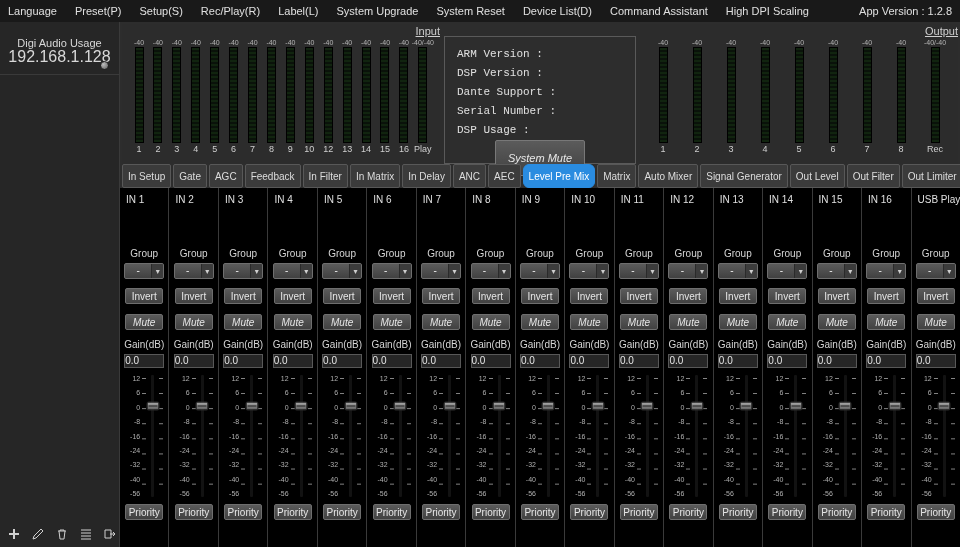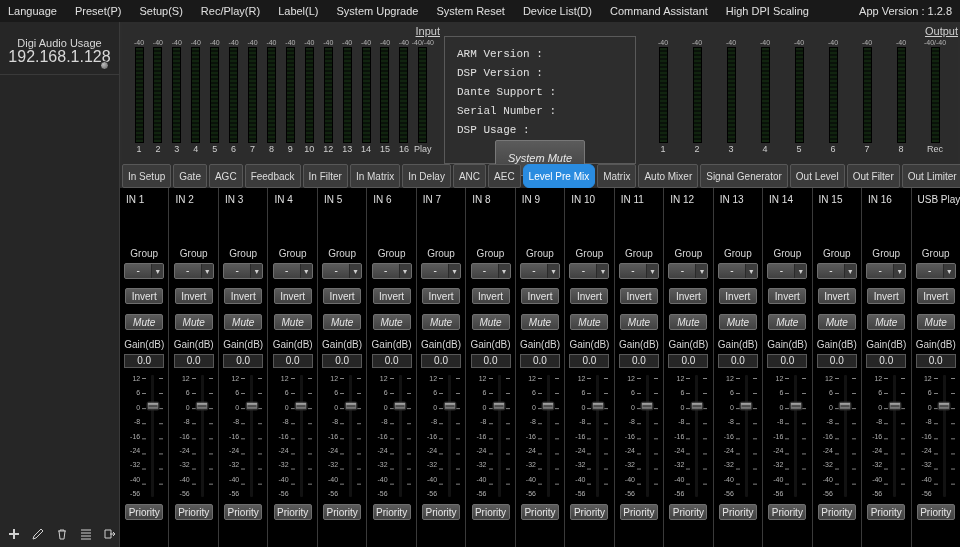--- a/index.html
+++ b/index.html
@@ -70,21 +70,21 @@
   .group-value { flex:1; font-size:10px; color:#eee; text-align:center; line-height:14px; }
   .select-arrow { width:12px; background:#3c3c3c; border-left:1px solid #2a2a2a; color:#cfcfcf; font-size:8px;
                   display:flex; align-items:center; justify-content:center; }
   .btn { width:38px; height:16px; font-size:10px; color:#e6e6e6; background:linear-gradient(#5b5b5b,#414141);
          border:1px solid #6e6e6e; border-radius:2px; display:flex; align-items:center; justify-content:center;
          cursor:pointer; white-space:nowrap; }
   .btn.invert { margin-top:9px; }
   .btn.mute { margin-top:10px;font-style:italic; }
   .gain-label { font-size:10px; color:#d5d5d5; margin-top:9px; height:13px; white-space:nowrap; }
   .gain-value { width:40px; height:14px; margin-top:2px; background:#262626; border:1px solid #585858;
-                font-size:10px; color:#e6e6e6; text-align:center; line-height:12px; cursor:text; }
+                font-size:10px; color:#e6e6e6; text-align:left; line-height:12px; cursor:text; }
 
   .fader { height:122px; margin-top:7px; display:flex; align-items:stretch; gap:2px; }
   .fader-scale { width:15px; display:flex; flex-direction:column; justify-content:space-between;
                  font-size:7px; color:#b0b0b0; text-align:right; line-height:7px; }
   .fader-ticks { width:4px; background-image:linear-gradient(#8a8a8a 0 1px, transparent 1px);
                  background-size:100% 15.1px; background-repeat:repeat-y; background-position:0 3px; }
   .fader-track { width:3px; background:#121212; border-radius:1px; position:relative; margin:0 3px; }
   .fader-knob { position:absolute; left:50%; top:25%; transform:translate(-50%,-50%);
                 width:13px; height:9px; background:linear-gradient(#a8a8a8,#606060);
                 border:1px solid #2a2a2a; border-radius:2px; cursor:grab; }

